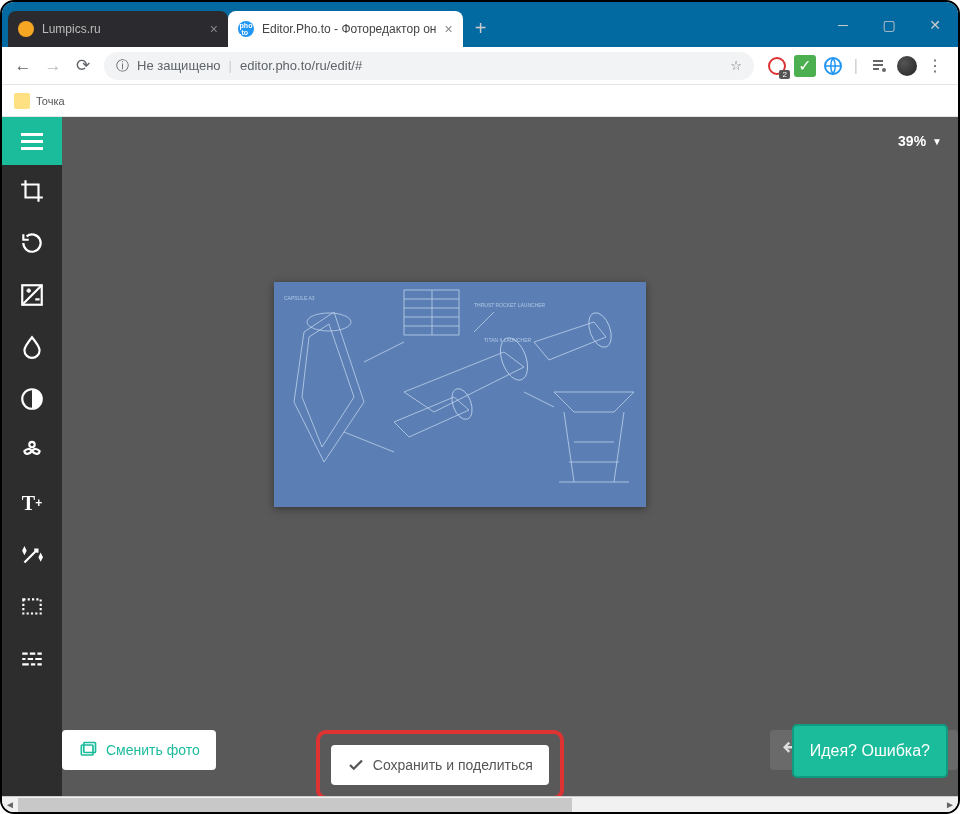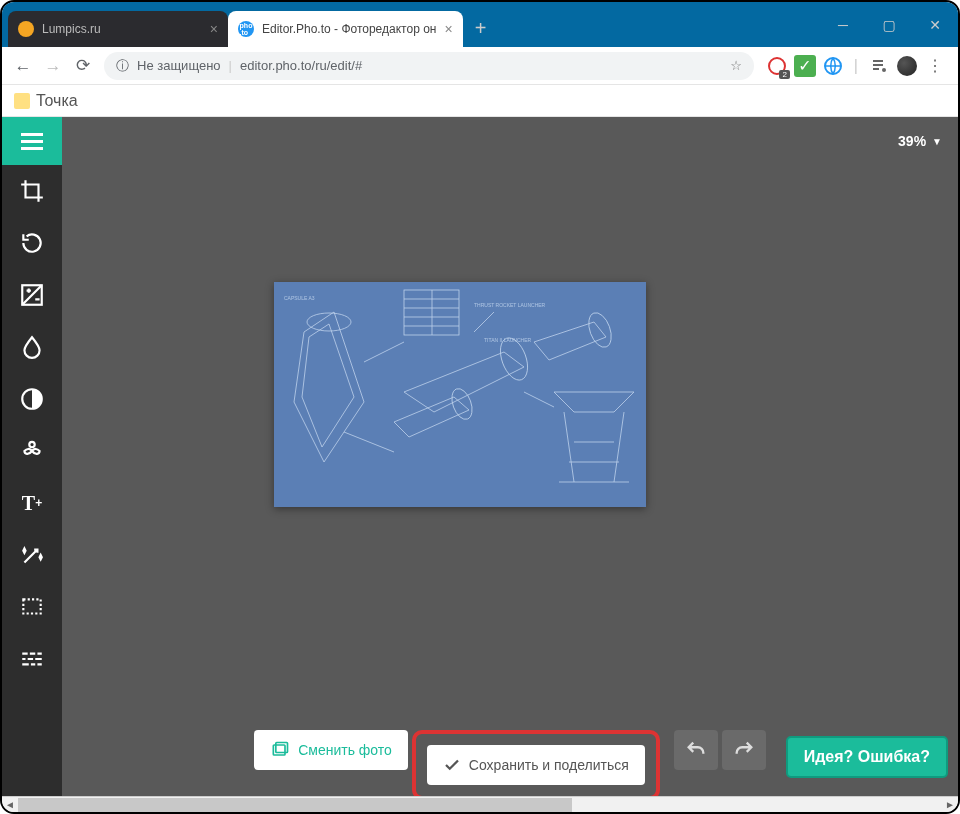--- a/index.html
+++ b/index.html
@@ -15,40 +15,40 @@
 .newtab{color:#ccc;font-size:20px;padding:6px 12px}
 .winctrl{margin-left:auto;display:flex;color:#ccc;align-items:center;height:45px}
 .winctrl div{width:46px;height:45px;display:flex;align-items:center;justify-content:center;font-size:14px}
 .addrbar{height:38px;background:#fff;display:flex;align-items:center;padding:0 6px;border-bottom:1px solid #e5e5e5}
 .navbtn{width:30px;height:30px;display:flex;align-items:center;justify-content:center;color:#5f6368;font-size:17px}
 .navbtn.dis{color:#bbb}
 .urlbox{flex:1;height:28px;margin:0 6px;display:flex;align-items:center;border-radius:14px;background:#f1f3f4;padding:0 12px;font-size:13px;color:#5f6368;gap:8px}
 .urlbox .sep{color:#ccc}
 .ext{display:flex;align-items:center;gap:6px;padding:0 6px}
 .ext .ic{width:22px;height:22px;display:flex;align-items:center;justify-content:center;border-radius:4px}
-.bookbar{height:32px;background:#fff;display:flex;align-items:center;padding:0 12px;border-bottom:1px solid #e5e5e5;font-size:16px;color:#555;gap:6px}
+.bookbar{height:32px;background:#fff;display:flex;align-items:center;padding:0 12px;border-bottom:1px solid #e5e5e5;font-size:11px;color:#555;gap:6px}
 .bookbar .bfav{width:16px;height:16px;background:#ffe082;border-radius:2px}
 .app{position:absolute;top:115px;left:0;right:0;bottom:16px;background:#595959;overflow:hidden}
 .topbar{position:absolute;top:0;left:0;right:0;height:48px;display:flex}
 .hamburger{width:60px;height:48px;background:#1bbc9b;display:flex;align-items:center;justify-content:center;flex-direction:column;gap:4px}
 .hamburger span{width:22px;height:3px;background:#fff}
 .zoom{margin-left:auto;color:#fff;font-size:14px;font-weight:bold;display:flex;align-items:center;gap:6px;padding-right:16px}
 .zoom .caret{font-size:10px}
 .sidebar{position:absolute;top:48px;left:0;width:60px;background:#2d2d2d;display:flex;flex-direction:column;align-items:center;bottom:0}
 .sidebar .tool{width:60px;height:52px;display:flex;align-items:center;justify-content:center;color:#fff}
 .sidebar svg{width:26px;height:26px;fill:none;stroke:#fff;stroke-width:2}
 .canvas-area{position:absolute;top:48px;left:60px;right:0;bottom:0}
 .canvas{position:absolute;left:212px;top:117px;width:372px;height:225px;background:linear-gradient(135deg,#4a6fa5,#5b7fb5);box-shadow:0 2px 8px rgba(0,0,0,.4);overflow:hidden}
 .bplines{position:absolute;inset:0}
-.bottombar{position:absolute;bottom:0;left:60px;right:0;height:78px;display:flex;align-items:flex-start;justify-content:center;gap:4px;padding-top:12px}
+.bottombar{position:absolute;bottom:0;left:60px;right:0;height:78px;display:flex;align-items:flex-start;justify-content:space-between;gap:16px;padding-top:12px}
 .btn{height:40px;background:#fff;border:none;border-radius:4px;display:flex;align-items:center;padding:0 16px;font-size:14px;color:#555;gap:8px;cursor:pointer}
 .btn.accent{color:#1bbc9b}
 .highlight{border:4px solid #d33;border-radius:10px;padding:11px}
 .iconbtn{width:44px;height:40px;background:#6a6a6a;border-radius:4px;display:flex;align-items:center;justify-content:center;color:#ddd;font-size:20px}
-.feedback{position:absolute;bottom:18px;right:10px;background:#1bbc9b;color:#fff;border:2px solid #0f9b7f;border-radius:5px;padding:10px 16px;font-size:16px;font-weight:bold}
+.feedback{position:absolute;bottom:18px;right:10px;background:#1bbc9b;color:#fff;border:2px solid #0f9b7f;border-radius:5px;padding:16px 16px;font-size:16px;font-weight:normal}
 .hscroll{position:absolute;bottom:0;left:0;right:0;height:16px;background:#f1f1f1;border-top:1px solid #ccc;display:flex;align-items:center}
 .hscroll .ar{width:16px;height:16px;display:flex;align-items:center;justify-content:center;font-size:10px;color:#666}
 .hscroll .track{flex:1;height:16px;position:relative}
 .hscroll .thumb{position:absolute;left:0;width:60%;height:14px;top:1px;background:#c8c8c8}
 </style>
 </head>
 <body>
 
 <div class="frame">
   <div class="titlebar">

